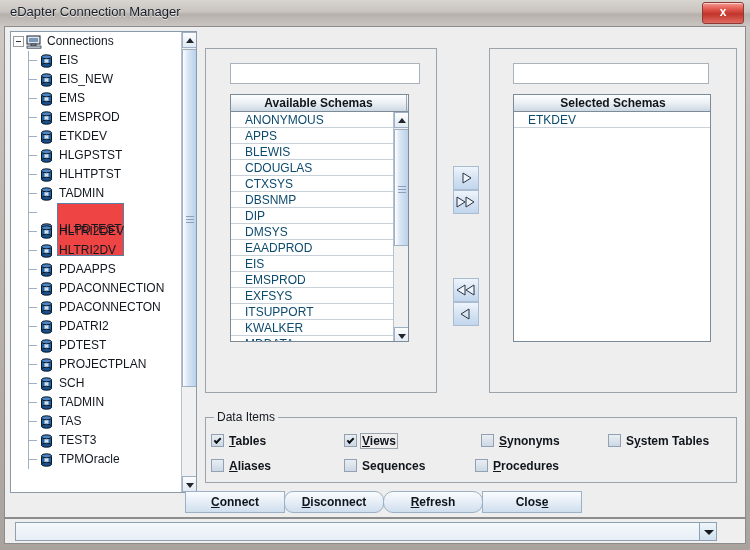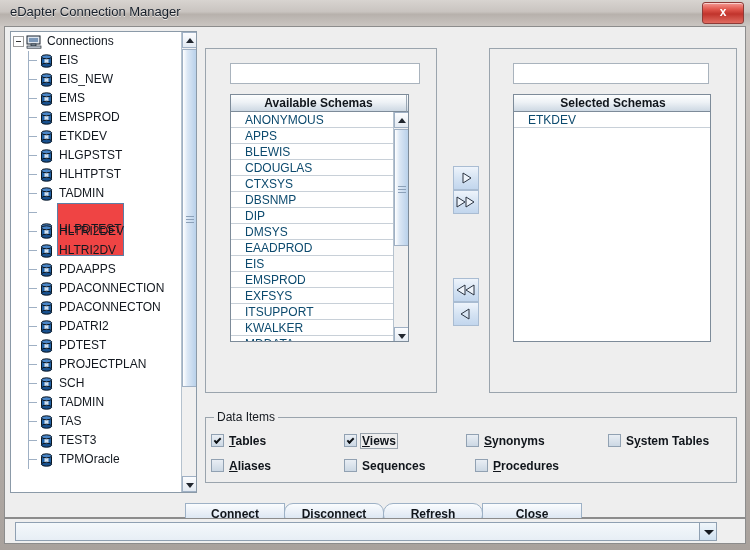--- a/index.html
+++ b/index.html
@@ -181,21 +181,21 @@
   }
   
   .btnbar{
     position:absolute;left:5px;bottom:4px;width:732px;height:22px;
   }
   .btn{
     position:absolute;height:22px;
     background:linear-gradient(180deg,#fafcfe 0%,#e8eff7 45%,#cfdeee 100%);
     border:1px solid #9db1c6;box-sizing:border-box;
     font-size:12px;color:#10151b;font-weight:bold;
-    text-align:center;line-height:20px;cursor:pointer;margin-top:12px;
+    text-align:center;line-height:20px;cursor:pointer;
   }
   .btn u{text-decoration:underline;}
   
   .statusbar{
     position:absolute;left:4px;top:518px;width:742px;height:26px;
     background:#efefef;border:1px solid #8c8c8c;box-sizing:border-box;
   }
   .status-combo{
     position:absolute;left:10px;top:3px;width:702px;height:19px;
     background:linear-gradient(180deg,#f4f8fb,#e7eef5);
@@ -460,21 +460,21 @@
 
     <div class="group" style="left:200px;top:390px;width:532px;height:66px;">
       <span class="group-title">Data Items</span>
 
       <div class="cbx-wrap" style="left:5px;top:15px;">
         <span class="cbx checked"></span><span class="cbx-label"><u>T</u>ables</span>
       </div>
       <div class="cbx-wrap focused" style="left:138px;top:15px;">
         <span class="cbx checked"></span><span class="cbx-label"><u>V</u>iews</span>
       </div>
-      <div class="cbx-wrap" style="left:260px;top:15px;">
+      <div class="cbx-wrap" style="left:275px;top:15px;">
         <span class="cbx"></span><span class="cbx-label"><u>S</u>ynonyms</span>
       </div>
       <div class="cbx-wrap" style="left:402px;top:15px;">
         <span class="cbx"></span><span class="cbx-label">S<u>y</u>stem Tables</span>
       </div>
 
       <div class="cbx-wrap" style="left:5px;top:40px;">
         <span class="cbx"></span><span class="cbx-label"><u>A</u>liases</span>
       </div>
       <div class="cbx-wrap" style="left:138px;top:40px;">

